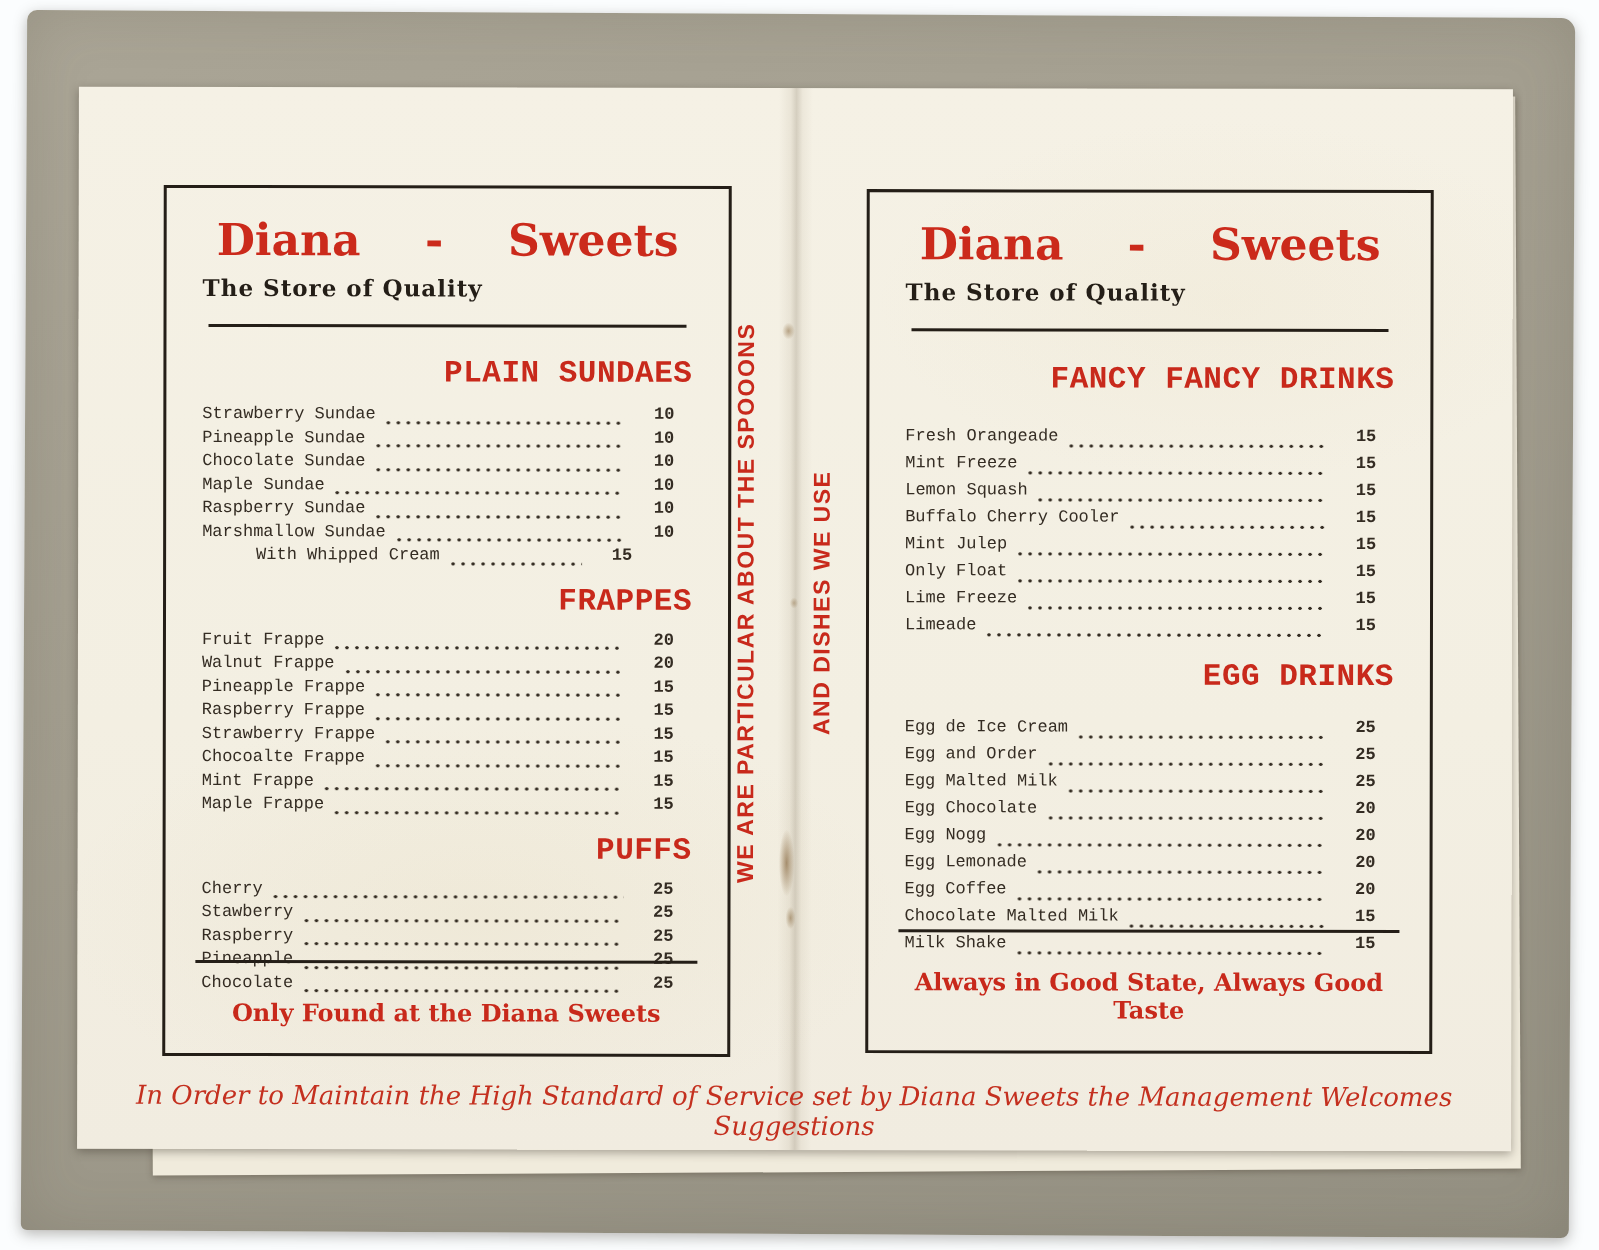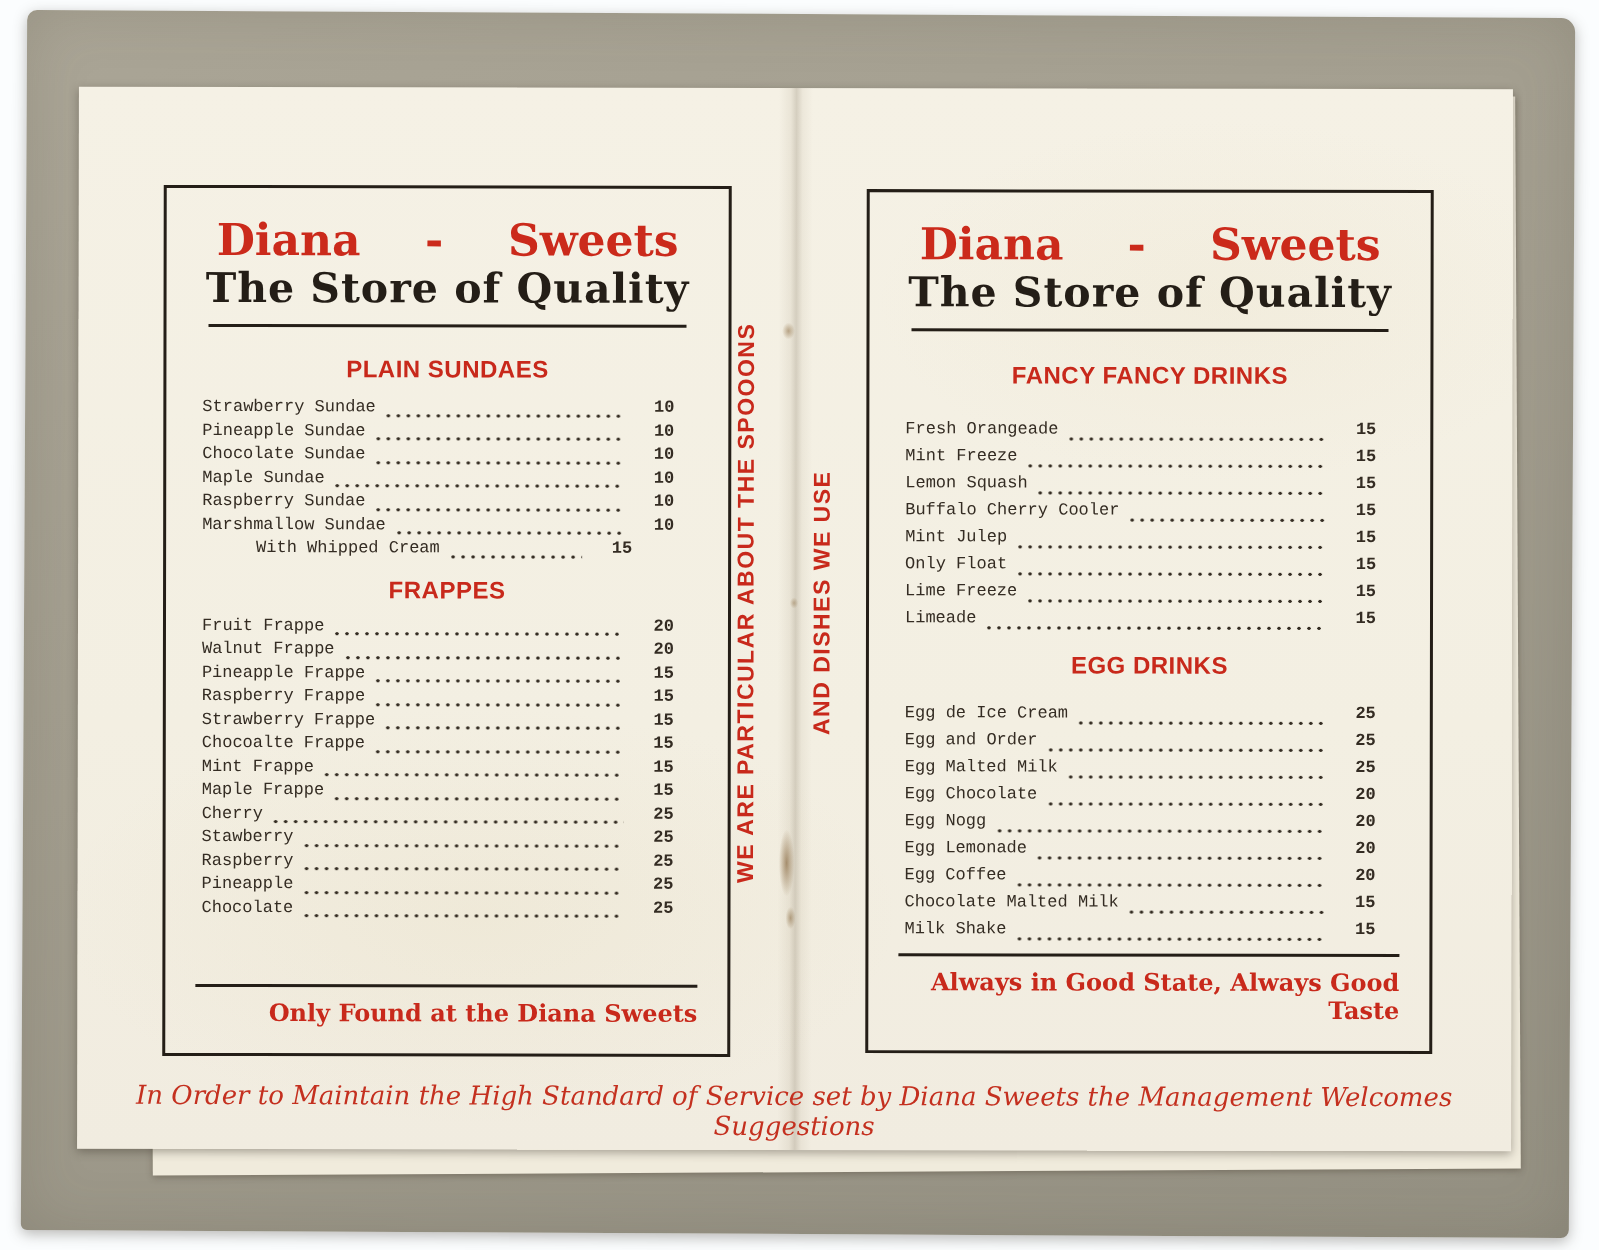--- a/index.html
+++ b/index.html
@@ -61,31 +61,31 @@
   .left-panel{left:85px;top:98px;width:568px;height:871px;}
   .right-panel{left:788px;top:101px;width:567px;height:864px;}
 
   .panel-title{
     display:flex;justify-content:space-between;align-items:flex-end;
     padding:0 14px;
     font-family:"DejaVu Serif", serif;font-weight:700;
     font-size:44px;line-height:52px;color:#cb2a1b;
   }
   .panel-subtitle{
-    text-align:center;margin-top:2px;
+    margin-top:2px;
     font-family:"DejaVu Serif", serif;font-weight:700;
-    font-size:41px;line-height:40px;letter-spacing:1px;color:#241e17;
+    font-size:23px;line-height:40px;letter-spacing:1px;color:#241e17;
   }
   .title-rule{
     border:0;border-top:3px solid #241e17;margin:16px 6px 0 6px;height:0;
   }
   .section-heading{
-    text-align:center;
-    font-family:Liberation Sans, sans-serif;font-weight:700;
-    font-size:24px;color:#c8291b;letter-spacing:.5px;
+    text-align:right;
+    font-family:Liberation Mono, monospace;font-weight:700;
+    font-size:31px;color:#c8291b;letter-spacing:.5px;
   }
   .left-panel .section-heading.first{margin-top:28px;margin-bottom:12px;}
   .left-panel .section-heading.mid{margin-top:16px;margin-bottom:10px;}
   .right-panel .section-heading.first{margin-top:30px;margin-bottom:26px;}
   .right-panel .section-heading.mid{margin-top:20px;margin-bottom:20px;}
 
   .row{
     display:flex;align-items:baseline;
     font-size:17px;padding-right:18px;font-family:Liberation Mono, monospace;
   }
@@ -95,22 +95,22 @@
   .leader{
     flex:1;height:14px;margin:0 8px;align-self:flex-end;
     background-image:radial-gradient(circle,#342c22 1.5px,transparent 1.9px);
     background-size:10px 5px;background-repeat:repeat-x;background-position:0 8px;
   }
   .price{min-width:42px;text-align:right;font-weight:700;}
   .row.inset-row{margin-left:54px;padding-right:60px;}
 
   .panel-footer{
     position:absolute;left:30px;right:30px;bottom:26px;
-    border-top:3px solid #241e17;padding-top:12px;
-    text-align:right;
+    border-top:3px solid #241e17;padding-top:36px;
+    text-align:center;
     font-family:"DejaVu Serif", serif;font-weight:700;
     font-size:24px;line-height:28px;color:#c8291b;
   }
 
   
   .vtext{
     position:absolute;
     writing-mode:vertical-rl;transform:rotate(180deg);
     font-family:"Liberation Sans", sans-serif;font-weight:700;
     font-size:23px;letter-spacing:1.5px;color:#c8291b;
@@ -237,20 +237,21 @@
             <span class="price">15</span>
           </div>
 
           <div class="row">
             <span class="item-name">Maple Frappe</span>
             <span class="leader"></span>
             <span class="price">15</span>
           </div>
         </div>
 
+      <div class="section-heading mid">PUFFS</div>
       <div>
 
           <div class="row">
             <span class="item-name">Cherry</span>
             <span class="leader"></span>
             <span class="price">25</span>
           </div>
 
           <div class="row">
             <span class="item-name">Stawberry</span>

